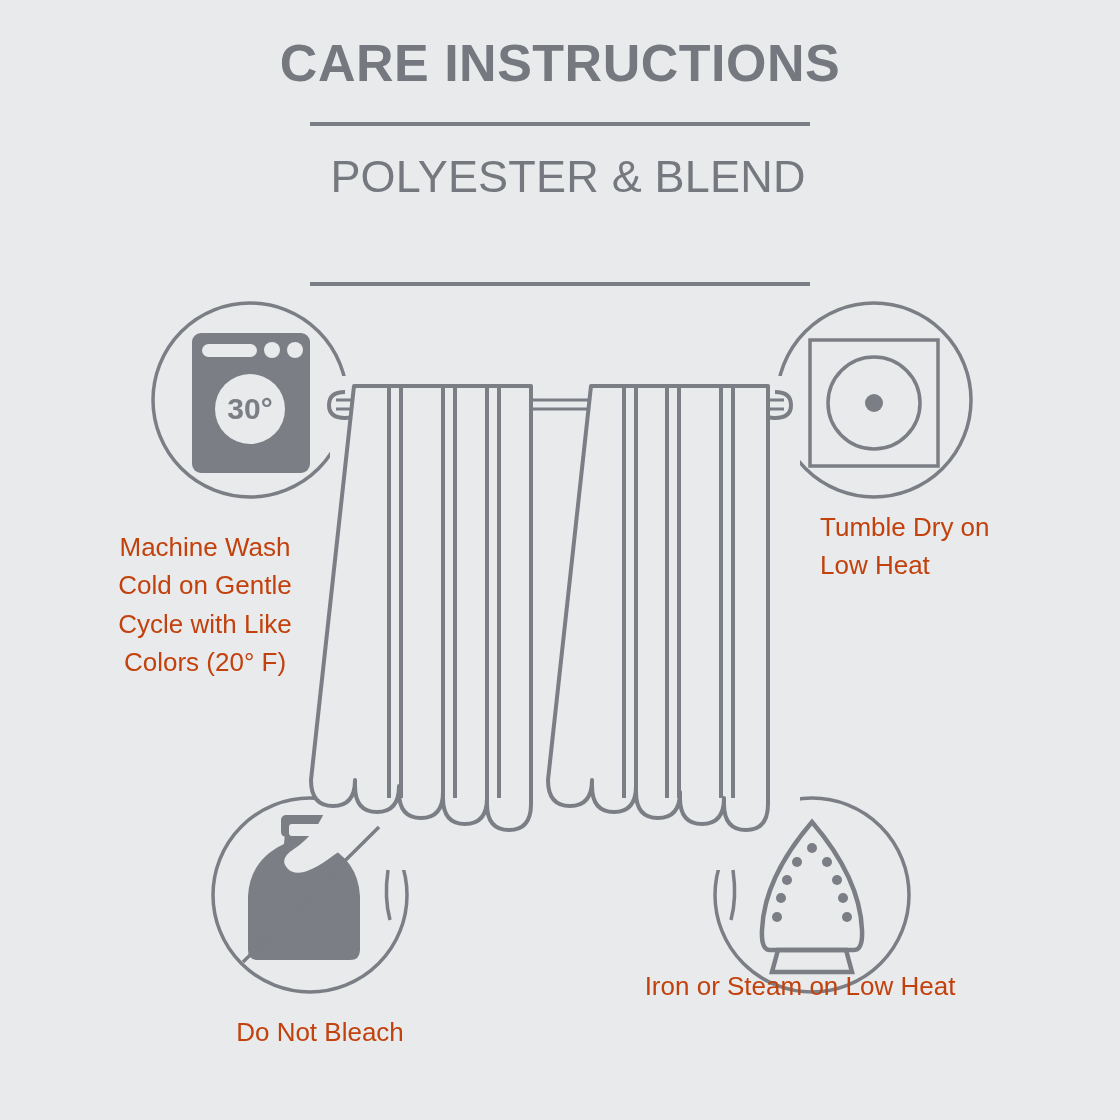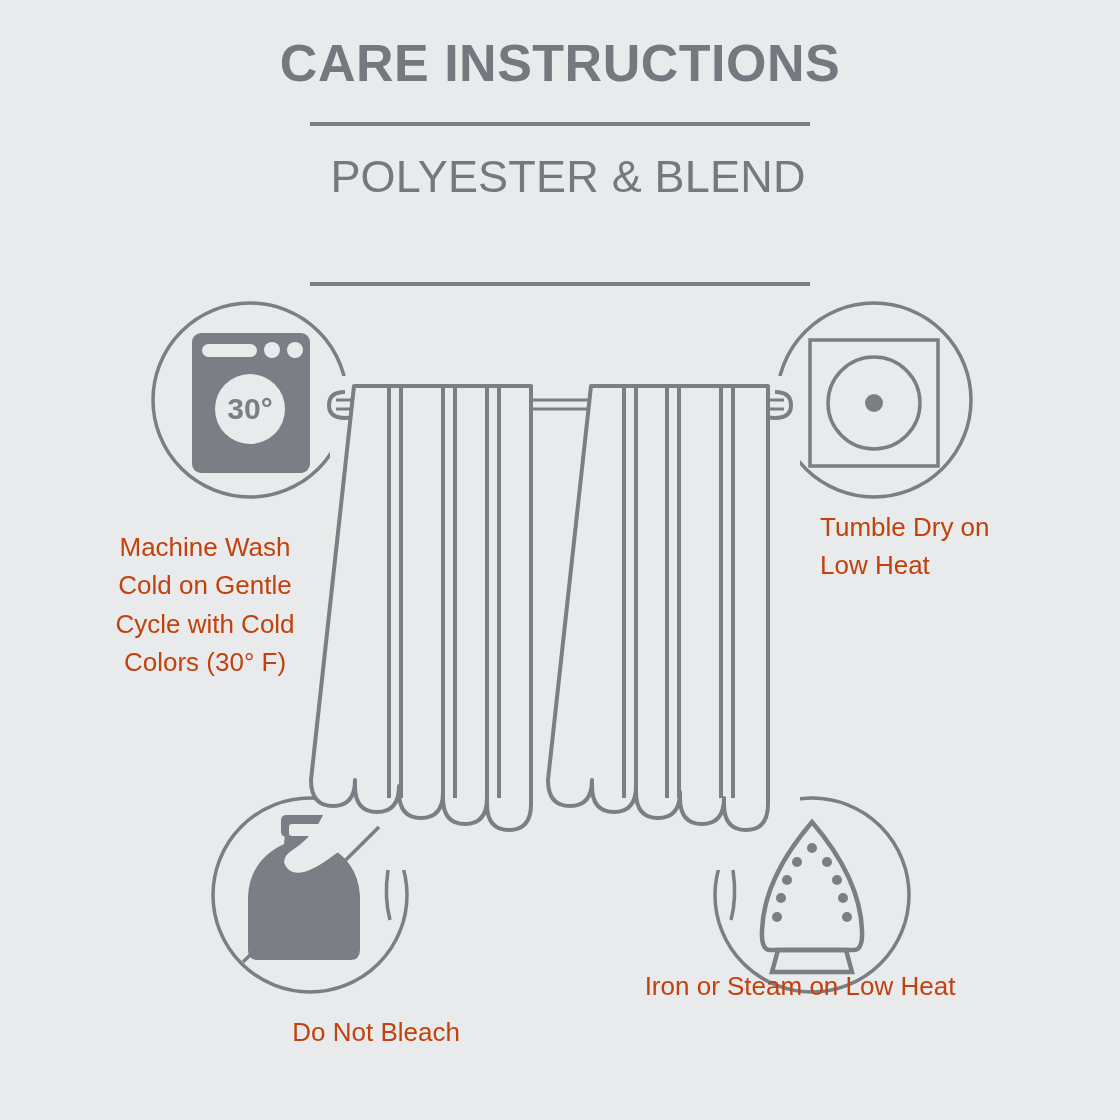--- a/index.html
+++ b/index.html
@@ -56,21 +56,21 @@
   }
   .caption {
     position: absolute;
     color: #c2410c;
     font-size: 26px;
     font-weight: normal;
     line-height: 1.48;
   }
   #cap-wash   { left: 60px;  top: 528px; width: 290px; text-align: center; }
   #cap-dry    { left: 820px; top: 508px; width: 260px; text-align: left; }
-  #cap-bleach { left: 180px; top: 1013px; width: 280px; text-align: right; }
+  #cap-bleach { left: 180px; top: 1013px; width: 280px; text-align: center; }
   #cap-iron   { left: 605px; top: 967px; width: 390px; text-align: center; }
   .svg-layer { position: absolute; left: 0; top: 0; }
 </style>
 </head>
 <body>
 
 <div id="infographic">
 
   <div class="hdr-title">CARE INSTRUCTIONS</div>
 
@@ -198,22 +198,22 @@
         <line x1="721" y1="386" x2="721" y2="798"></line>
         <line x1="733" y1="386" x2="733" y2="798"></line>
       </g>
       <path d="M733 870 q4 28 -2 50" fill="none" stroke="#7b7e85" stroke-width="3.5"></path>
     </g>
   </svg>
 
   <div class="caption" id="cap-wash">
     <div>Machine Wash</div>
     <div>Cold on Gentle</div>
-    <div>Cycle with Cold</div>
-    <div>Colors (30° F)</div>
+    <div>Cycle with Like</div>
+    <div>Colors (20° F)</div>
   </div>
 
   <div class="caption" id="cap-dry">
     <div>Tumble Dry on</div>
     <div>Low Heat</div>
   </div>
 
   <div class="caption" id="cap-bleach">
     <div>Do Not Bleach</div>
   </div>

